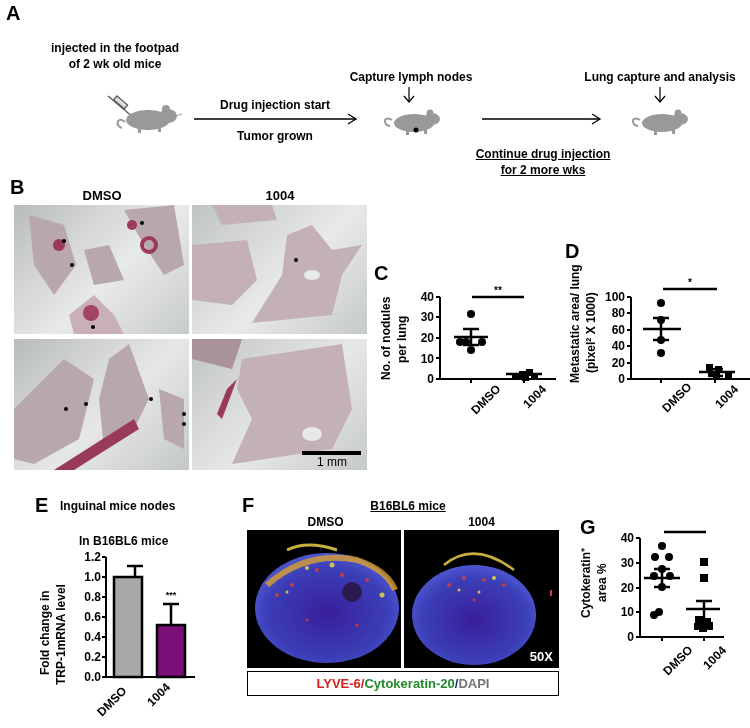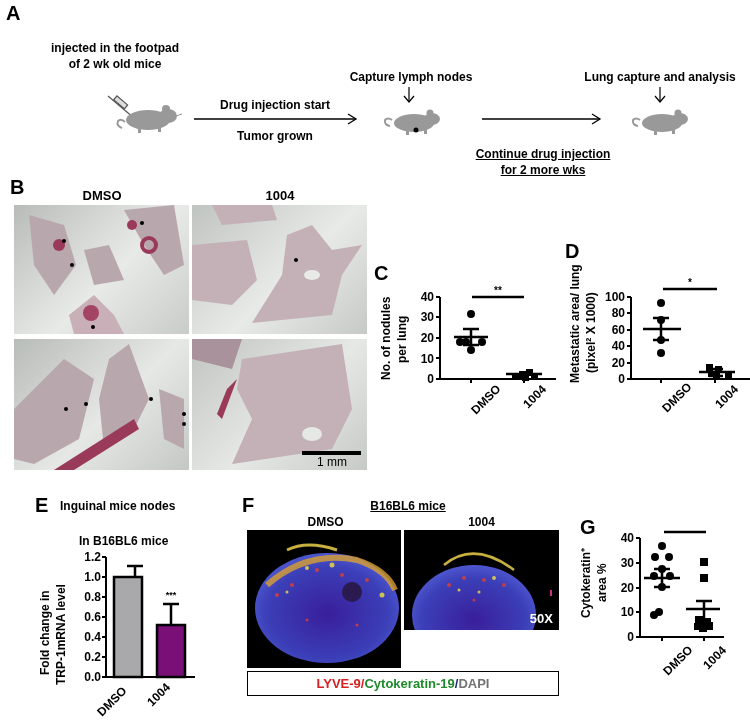--- a/index.html
+++ b/index.html
@@ -312,21 +312,21 @@
         <circle cx="110" cy="95" r="1.5"></circle>
       </g>
     <g fill="#f0e040" opacity="0.8">
         <circle cx="60" cy="38" r="2"></circle>
         <circle cx="85" cy="35" r="2.5"></circle>
         <circle cx="135" cy="65" r="2.5"></circle>
         <circle cx="40" cy="62" r="1.5"></circle>
       </g>
   </svg>
 </div>
-<div class="micro" style="left:404px;top:530px;width:155px;height:100px;background:#000;">
+<div class="micro" style="left:404px;top:530px;width:155px;height:138px;background:#000;">
   <svg width="155" height="138">
     <defs>
       <radialGradient id="gt" cx="50%" cy="55%" r="60%">
         <stop offset="0%" stop-color="#3a1e9a"></stop>
           <stop offset="70%" stop-color="#3b3fb8"></stop>
           <stop offset="100%" stop-color="#5560d8"></stop>
       </radialGradient>
     </defs>
     <ellipse cx="70" cy="85" rx="62" ry="50" fill="url(#gt)"></ellipse>
     <path d="M40,35 Q70,10 110,40" stroke="#c8b040" stroke-width="2.5" fill="none"></path>
@@ -341,21 +341,21 @@
         <circle cx="55" cy="60" r="1.5"></circle>
         <circle cx="90" cy="48" r="2"></circle>
         <circle cx="75" cy="62" r="1.5"></circle>
       </g>
     <rect x="146" y="60" width="2" height="6" fill="#d03080"></rect>
   </svg>
   <div class="abs t13" style="right:6px;bottom:4px;color:#fff;">50X</div>
 </div>
 
 <div class="abs t12 ctr" style="left:247px;top:671px;width:312px;height:25px;border:1px solid #000;box-sizing:border-box;line-height:23px;font-size:13px;">
-  <span style="color:#d42020">LYVE-9</span><span style="color:#d42020">/</span><span style="color:#1f8a2a">Cytokeratin-19</span><span style="color:#1a2a7a">/</span><span style="color:#737373">DAPI</span>
+  <span style="color:#d42020">LYVE-6</span><span style="color:#d42020">/</span><span style="color:#1f8a2a">Cytokeratin-20</span><span style="color:#1a2a7a">/</span><span style="color:#737373">DAPI</span>
 </div>
 
 <div class="panel-letter" style="left:580px;top:516px;">G</div>
 <svg class="abs" style="left:574px;top:528px;" width="176" height="160">
   <text font-size="12" transform="translate(16,90) rotate(-90)">Cytokeratin⁺</text>
   <text font-size="12" transform="translate(32,74) rotate(-90)">area %</text>
   <line x1="66" y1="10" x2="66" y2="109" stroke="#000" stroke-width="2"></line>
   <line x1="66" y1="109" x2="150" y2="109" stroke="#000" stroke-width="2"></line>
   <g font-size="12" text-anchor="end">
     <text x="60" y="113">0</text>

